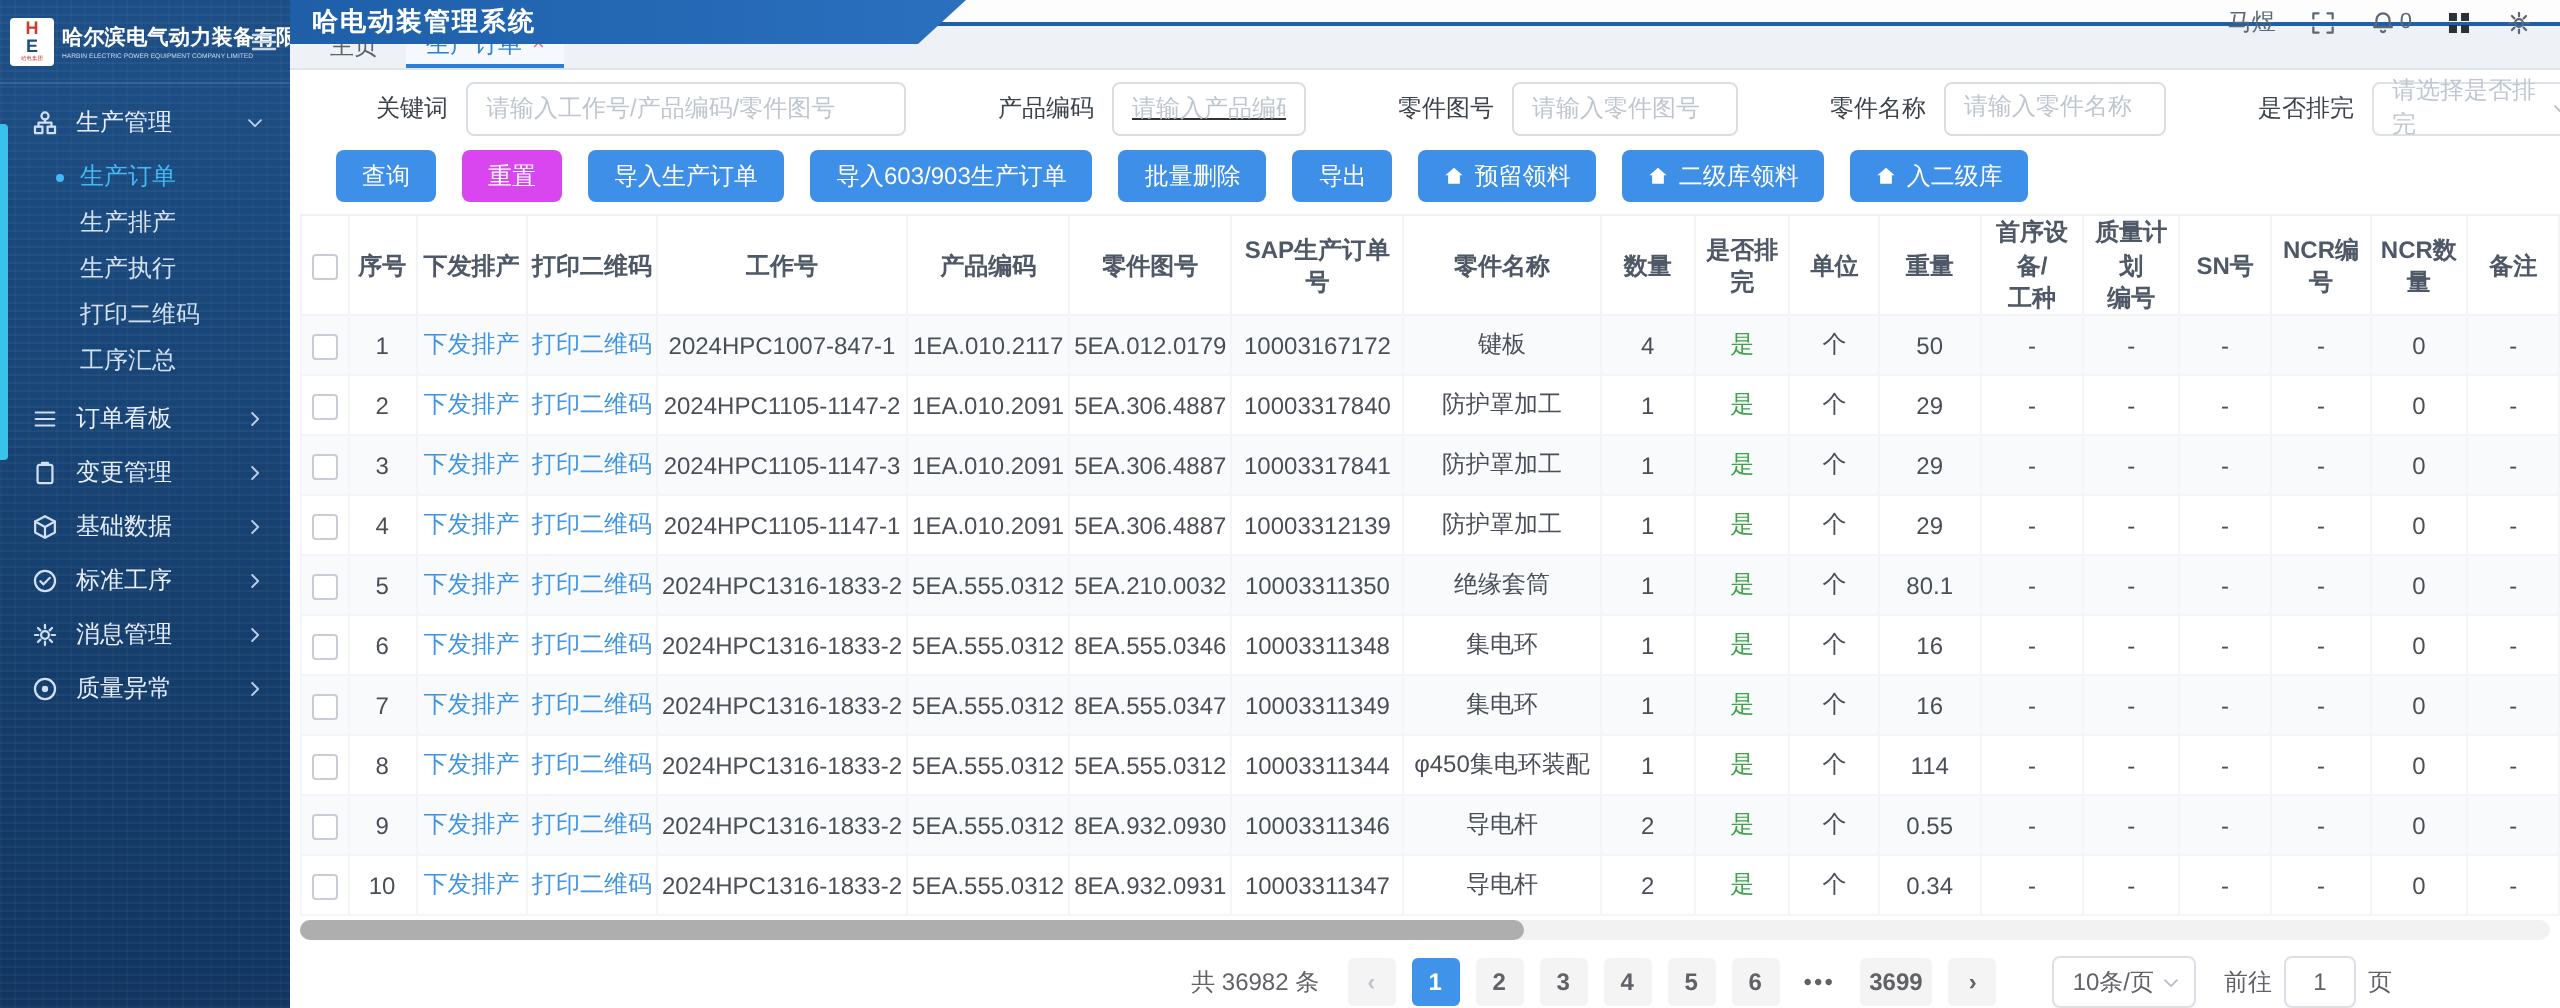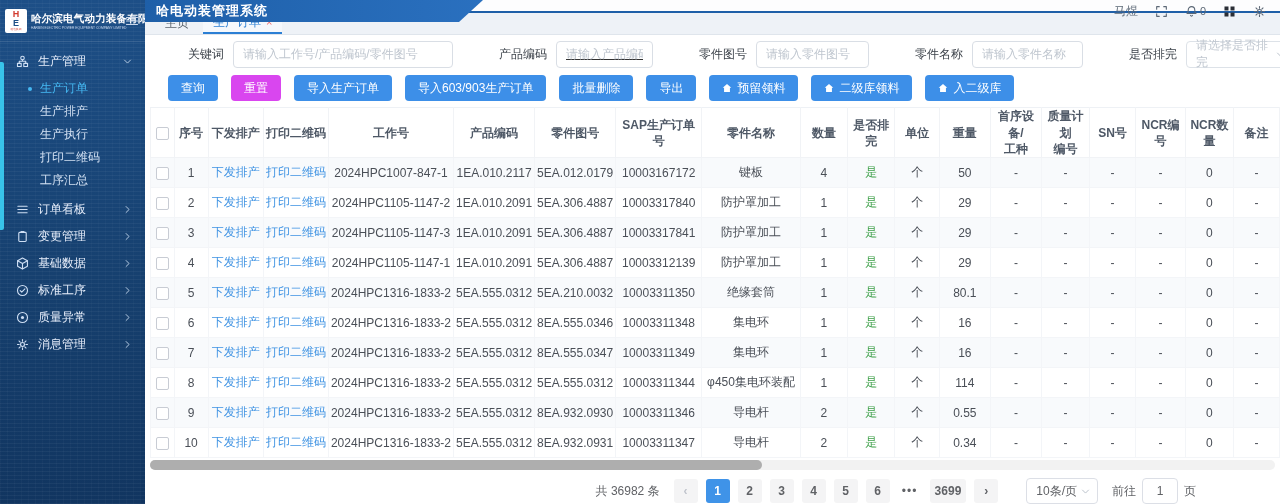--- a/index.html
+++ b/index.html
@@ -223,39 +223,39 @@
        <span class="glabel">标准工序</span>
        <span class="chev">
             <svg width="11" height="11" viewBox="0 0 14 14" fill="none" stroke="currentColor" stroke-width="1.2" stroke-linecap="round" stroke-linejoin="round">
               <path d="M5.2 3.2 9 7l-3.8 3.8"></path>
             </svg>
           </span>
      </div>
         <div class="group-row">
        <span class="gicon">
             <svg width="13" height="13" viewBox="0 0 14 14" fill="none" stroke="currentColor" stroke-width="1.2" stroke-linecap="round" stroke-linejoin="round">
-              <circle cx="7" cy="7" r="5.4"></circle>
-              <circle cx="7" cy="7" r="1.7" fill="currentColor" stroke="none"></circle>
-            </svg>
-          </span>
-       <span class="glabel">质量异常</span>
+              <circle cx="7" cy="7" r="2.1"></circle>
+              <path d="M7 1.6v1.8M7 10.6v1.8M1.6 7h1.8M10.6 7h1.8M3.2 3.2l1.3 1.3M9.5 9.5l1.3 1.3M10.8 3.2 9.5 4.5M4.5 9.5l-1.3 1.3"></path>
+            </svg>
+          </span>
+       <span class="glabel">消息管理</span>
        <span class="chev">
             <svg width="11" height="11" viewBox="0 0 14 14" fill="none" stroke="currentColor" stroke-width="1.2" stroke-linecap="round" stroke-linejoin="round">
               <path d="M5.2 3.2 9 7l-3.8 3.8"></path>
             </svg>
           </span>
      </div>
         <div class="group-row">
        <span class="gicon">
             <svg width="13" height="13" viewBox="0 0 14 14" fill="none" stroke="currentColor" stroke-width="1.2" stroke-linecap="round" stroke-linejoin="round">
-              <circle cx="7" cy="7" r="2.1"></circle>
-              <path d="M7 1.6v1.8M7 10.6v1.8M1.6 7h1.8M10.6 7h1.8M3.2 3.2l1.3 1.3M9.5 9.5l1.3 1.3M10.8 3.2 9.5 4.5M4.5 9.5l-1.3 1.3"></path>
-            </svg>
-          </span>
-       <span class="glabel">消息管理</span>
+              <circle cx="7" cy="7" r="5.4"></circle>
+              <circle cx="7" cy="7" r="1.7" fill="currentColor" stroke="none"></circle>
+            </svg>
+          </span>
+       <span class="glabel">质量异常</span>
        <span class="chev">
             <svg width="11" height="11" viewBox="0 0 14 14" fill="none" stroke="currentColor" stroke-width="1.2" stroke-linecap="round" stroke-linejoin="round">
               <path d="M5.2 3.2 9 7l-3.8 3.8"></path>
             </svg>
           </span>
      </div>
       </nav>
   </aside>
 
   <div class="main">
@@ -317,21 +317,21 @@
           <div class="f-item">
          <span class="f-label">产品编码</span>
          <input class="f-input" style="width: 97px; text-decoration: underline;" placeholder="请输入产品编码">
        </div>
           <div class="f-item">
          <span class="f-label">零件图号</span>
          <input class="f-input" style="width: 113px;" placeholder="请输入零件图号">
        </div>
           <div class="f-item">
          <span class="f-label">零件名称</span>
-         <input class="f-input" style="width: 111px;" placeholder="请输入零件名称">
+         <input class="f-input" style="width: 111px; font-family: Liberation Mono, monospace;" placeholder="请输入零件名称">
        </div>
           <div class="f-item">
          <span class="f-label">是否排完</span>
          <span class="f-select" style="width:108px">
            <span>请选择是否排完</span>
            <span class="sel-chev">
                 <svg width="11" height="11" viewBox="0 0 14 14" fill="none" stroke="currentColor" stroke-width="1.2" stroke-linecap="round" stroke-linejoin="round">
                   <path d="M3.2 5.2 7 9l3.8-3.8"></path>
                 </svg>
               </span>

